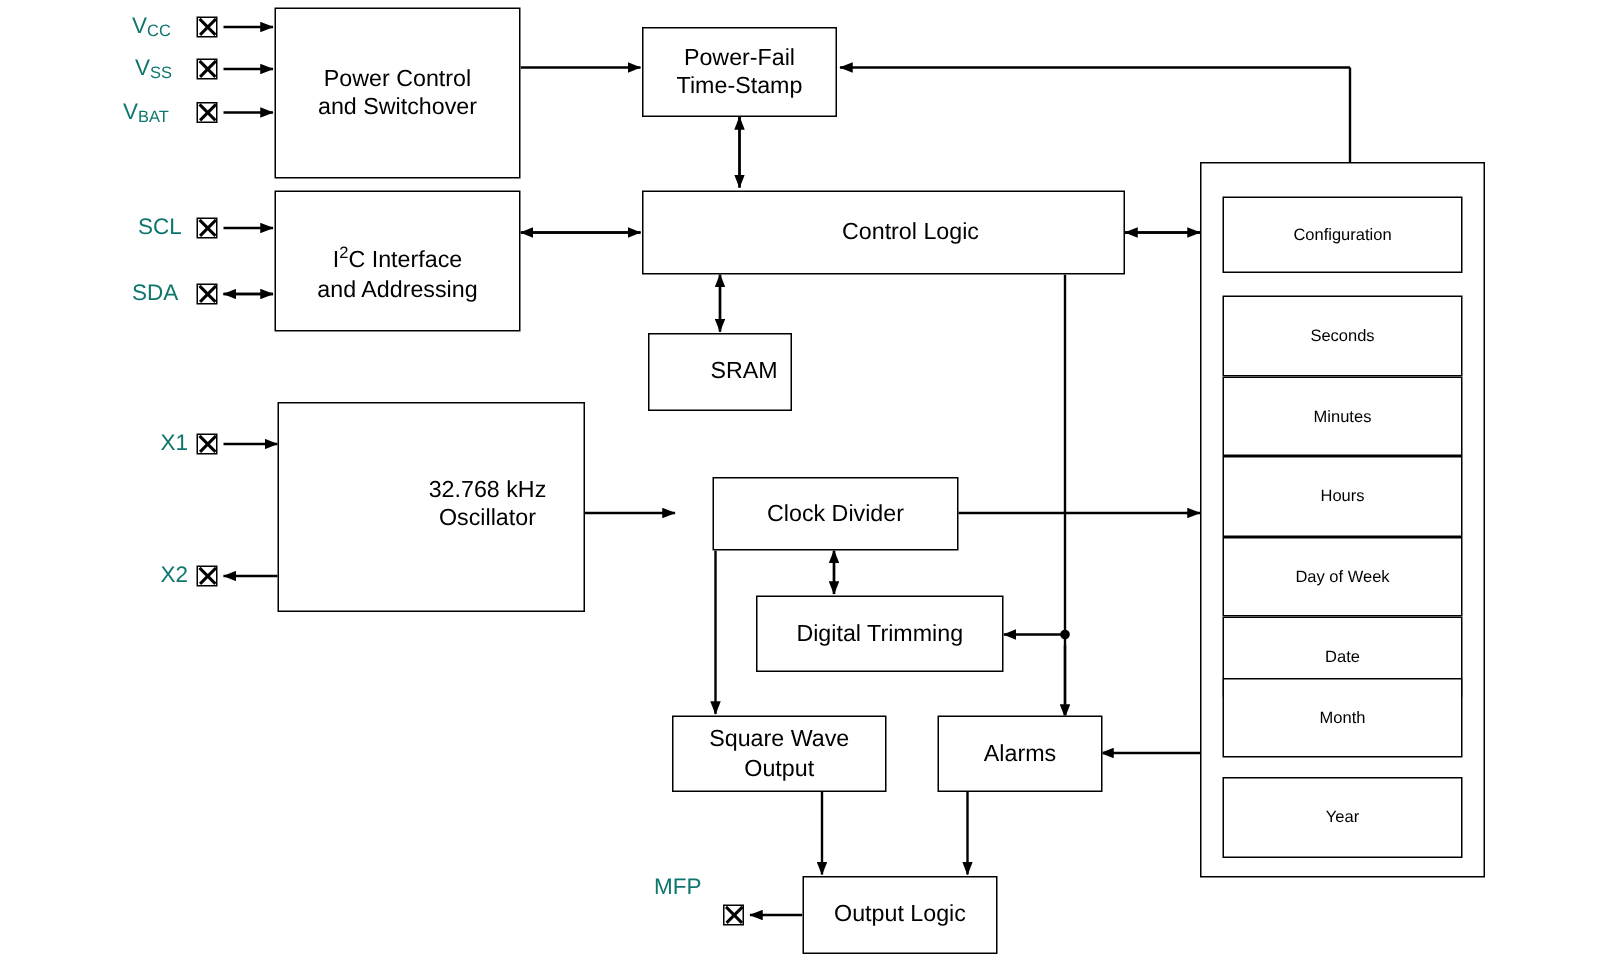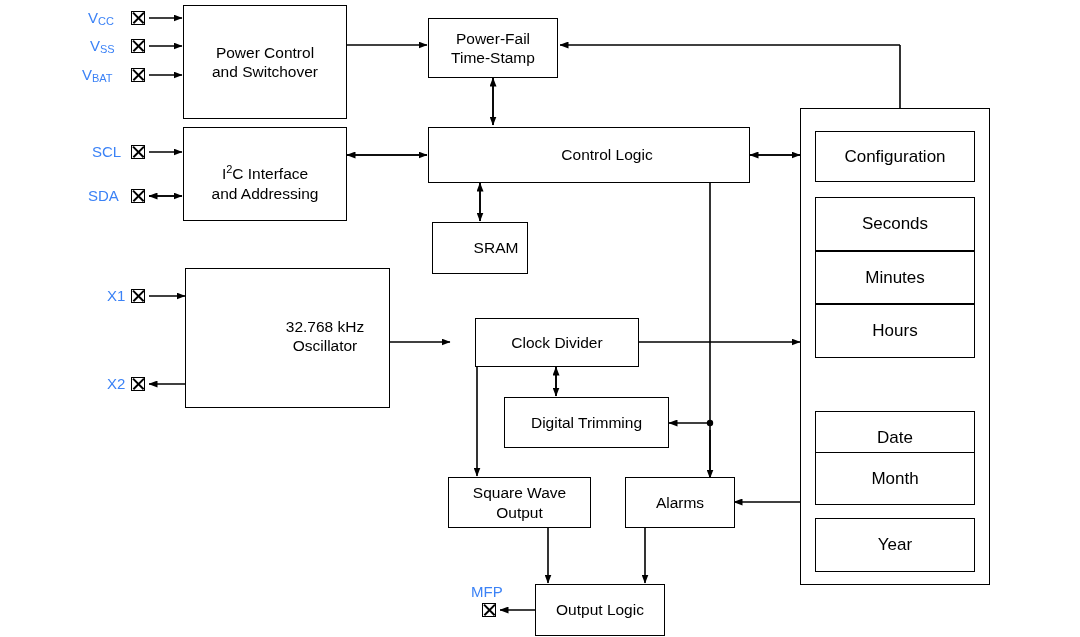--- a/index.html
+++ b/index.html
@@ -27,21 +27,21 @@
     justify-content: center;
     text-align: center;
     font-size: 15.5px;
     color: #000000;
     line-height: 1.25;
     white-space: pre-line;
   }
   .pinlabel {
     position: absolute;
     font-size: 15px;
-    color: #3b82f6;
+    color: #0f766e;
     text-align: right;
     white-space: nowrap;
   }
   .pinlabel sub {
     font-size: 11px;
     vertical-align: baseline;
     position: relative;
     top: 2px;
   }
   .sup {
@@ -89,21 +89,21 @@
     border: 1.6px solid #000000;
     background: #ffffff;
   }
   .regcell {
     box-sizing: border-box;
     border: 1.6px solid #000000;
     background: #ffffff;
     display: flex;
     align-items: center;
     justify-content: center;
-    font-size: 17px;
+    font-size: 11px;
     color: #000000;
   }
   .osc-text {
     position: absolute;
     font-size: 15.5px;
     text-align: center;
     line-height: 1.25;
     white-space: pre-line;
     color: #000000;
   }
@@ -201,21 +201,21 @@
 
   <div class="pinlabel" style="left:88px; top:187px;">SDA</div>
   <div class="pad" style="left:131px; top:189px;"></div>
 
   <div class="pinlabel" style="left:107px; top:287px;">X1</div>
   <div class="pad" style="left:131px; top:289px;"></div>
 
   <div class="pinlabel" style="left:107px; top:375px;">X2</div>
   <div class="pad" style="left:131px; top:377px;"></div>
 
-  <div class="pinlabel" style="left:436px; top:583px;margin-left:35px;">MFP</div>
+  <div class="pinlabel" style="left:436px; top:583px;">MFP</div>
   <div class="pad" style="left:482px; top:603px;"></div>
 
   <div class="box" style="left:183px; top:5px; width:164px; height:114px;">Power Control
 and Switchover</div>
 
   <div class="box" style="left:428px; top:18px; width:130px; height:60px;">Power-Fail
 Time-Stamp</div>
 
   <div class="box" style="left:183px; top:127px; width:164px; height:94px; flex-direction:column;">
     <div>
@@ -242,18 +242,19 @@
 
   <div class="box" style="left:625px; top:477px; width:110px; height:51px;">Alarms</div>
 
   <div class="box" style="left:535px; top:584px; width:130px; height:52px;">Output Logic</div>
 
   <div class="reglist" style="left:800px; top:108px; width:190px; height:477px;">
     <div class="regcell" style="position:absolute; left:14px; top:22px; width:160px; height:51px;">Configuration</div>
     <div class="regcell" style="position:absolute; left:14px; top:88px; width:160px; height:54px;">Seconds</div>
     <div class="regcell" style="position:absolute; left:14px; top:195px; width:160px; height:54px;">Hours</div>
     <div class="regcell" style="position:absolute; left:14px; top:142px; width:160px; height:53px;">Minutes</div>
+    <div class="regcell" style="position:absolute; left:14px; top:249px; width:160px; height:53px;">Day of Week</div>
     <div class="regcell" style="position:absolute; left:14px; top:302px; width:160px; height:54px;">Date</div>
     <div class="regcell" style="position:absolute; left:14px; top:343px; width:160px; height:53px;">Month</div>
     <div class="regcell" style="position:absolute; left:14px; top:409px; width:160px; height:54px;">Year</div>
   </div>
 
 </div>
 
 </body></html>

